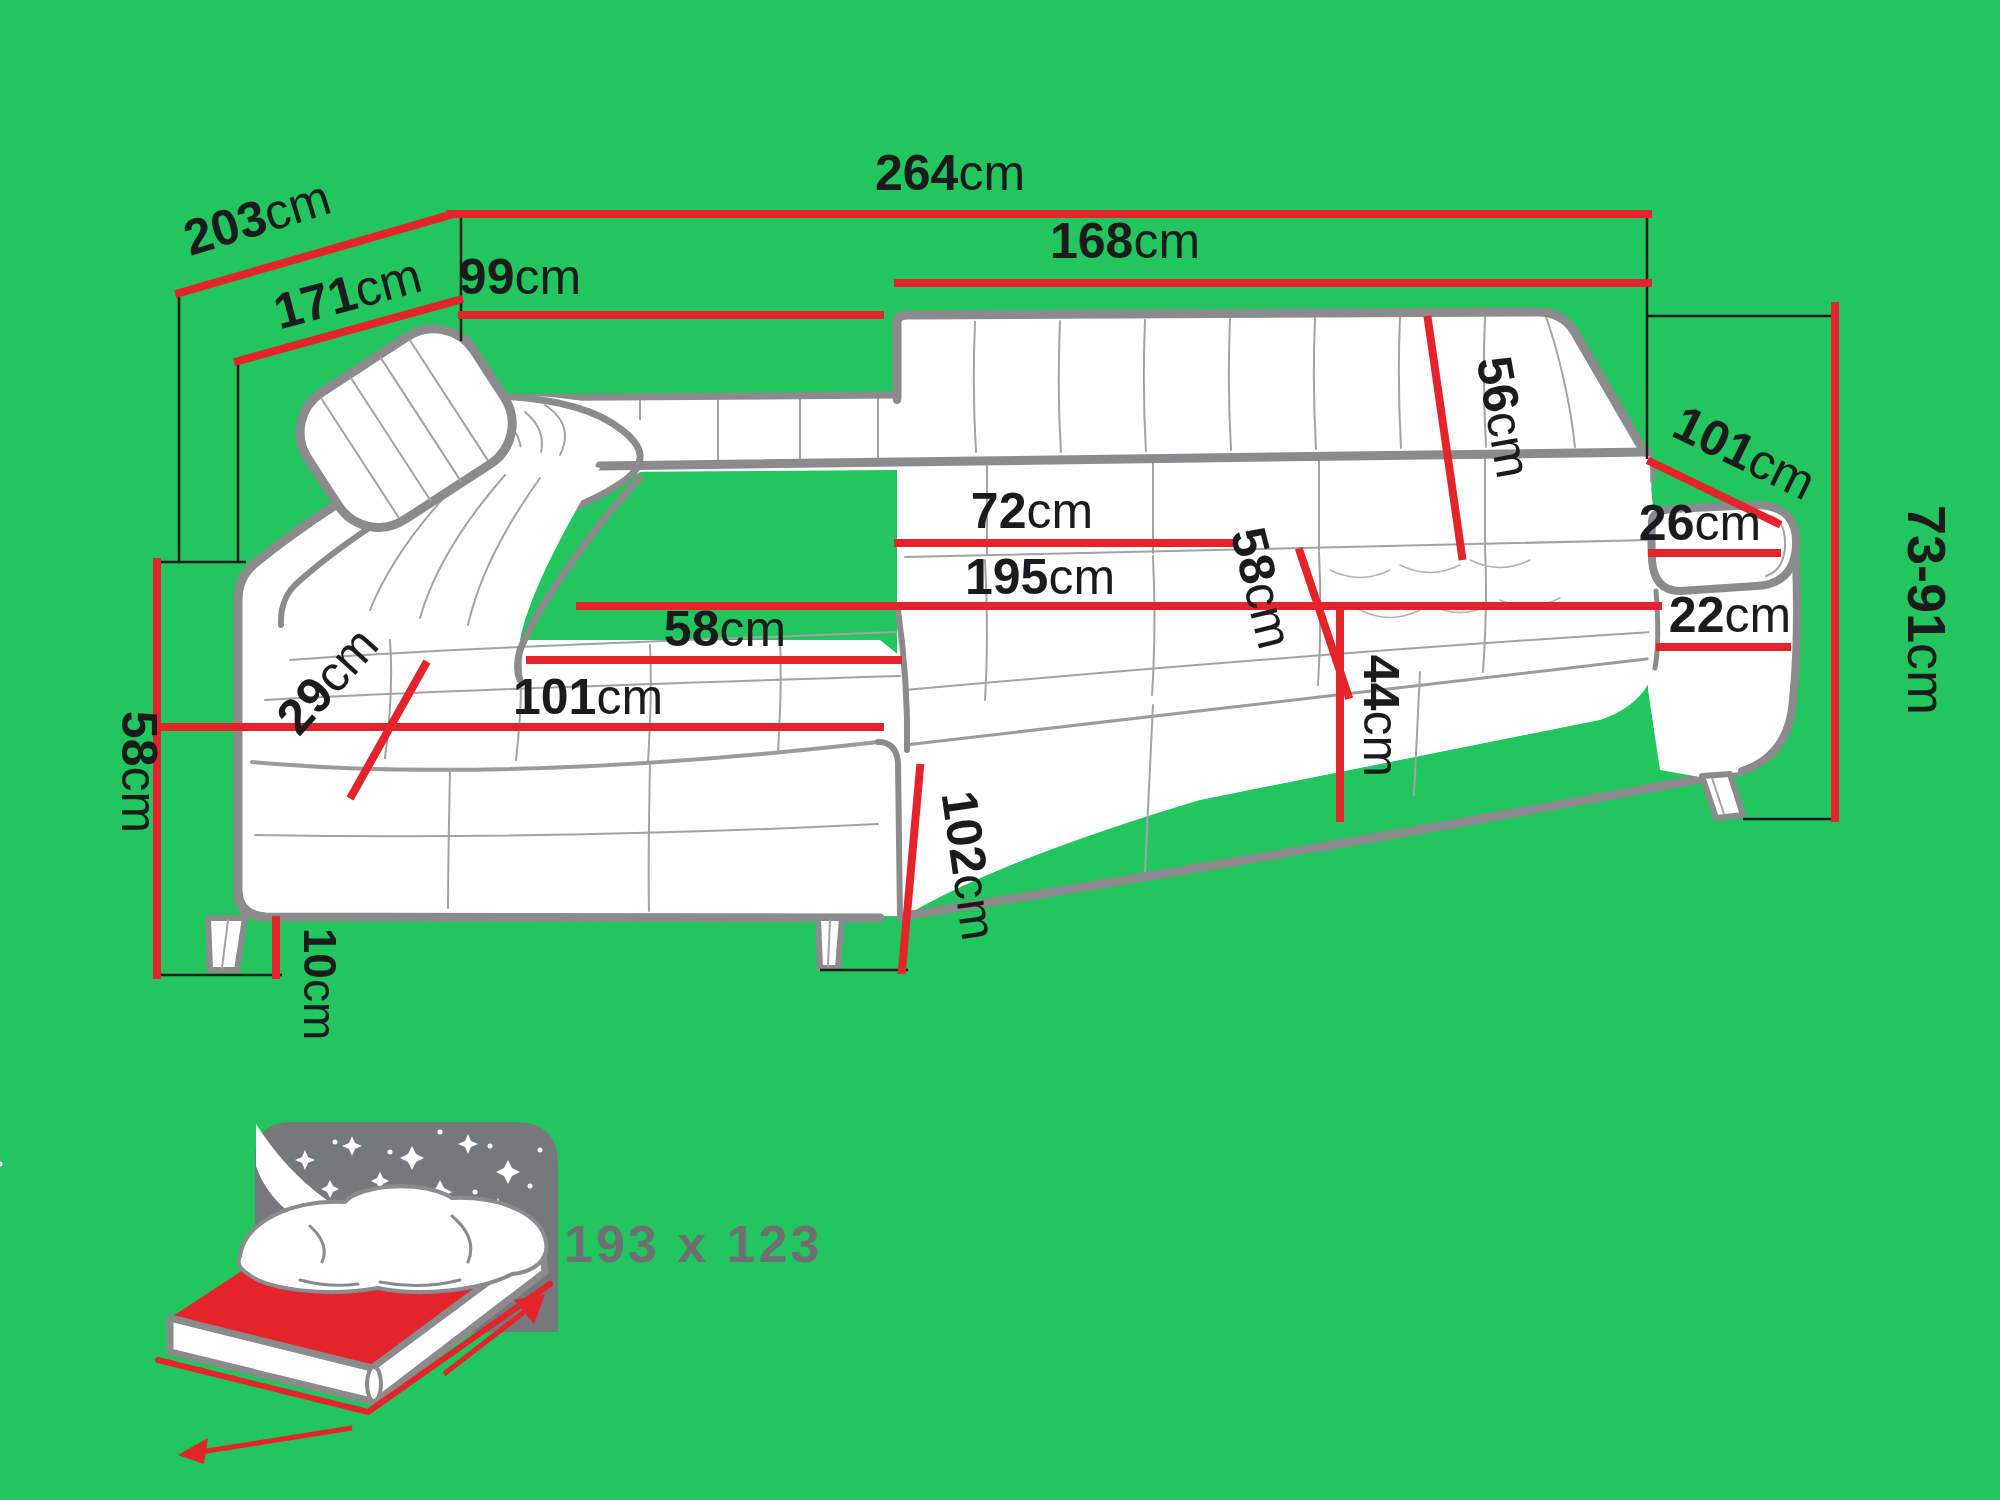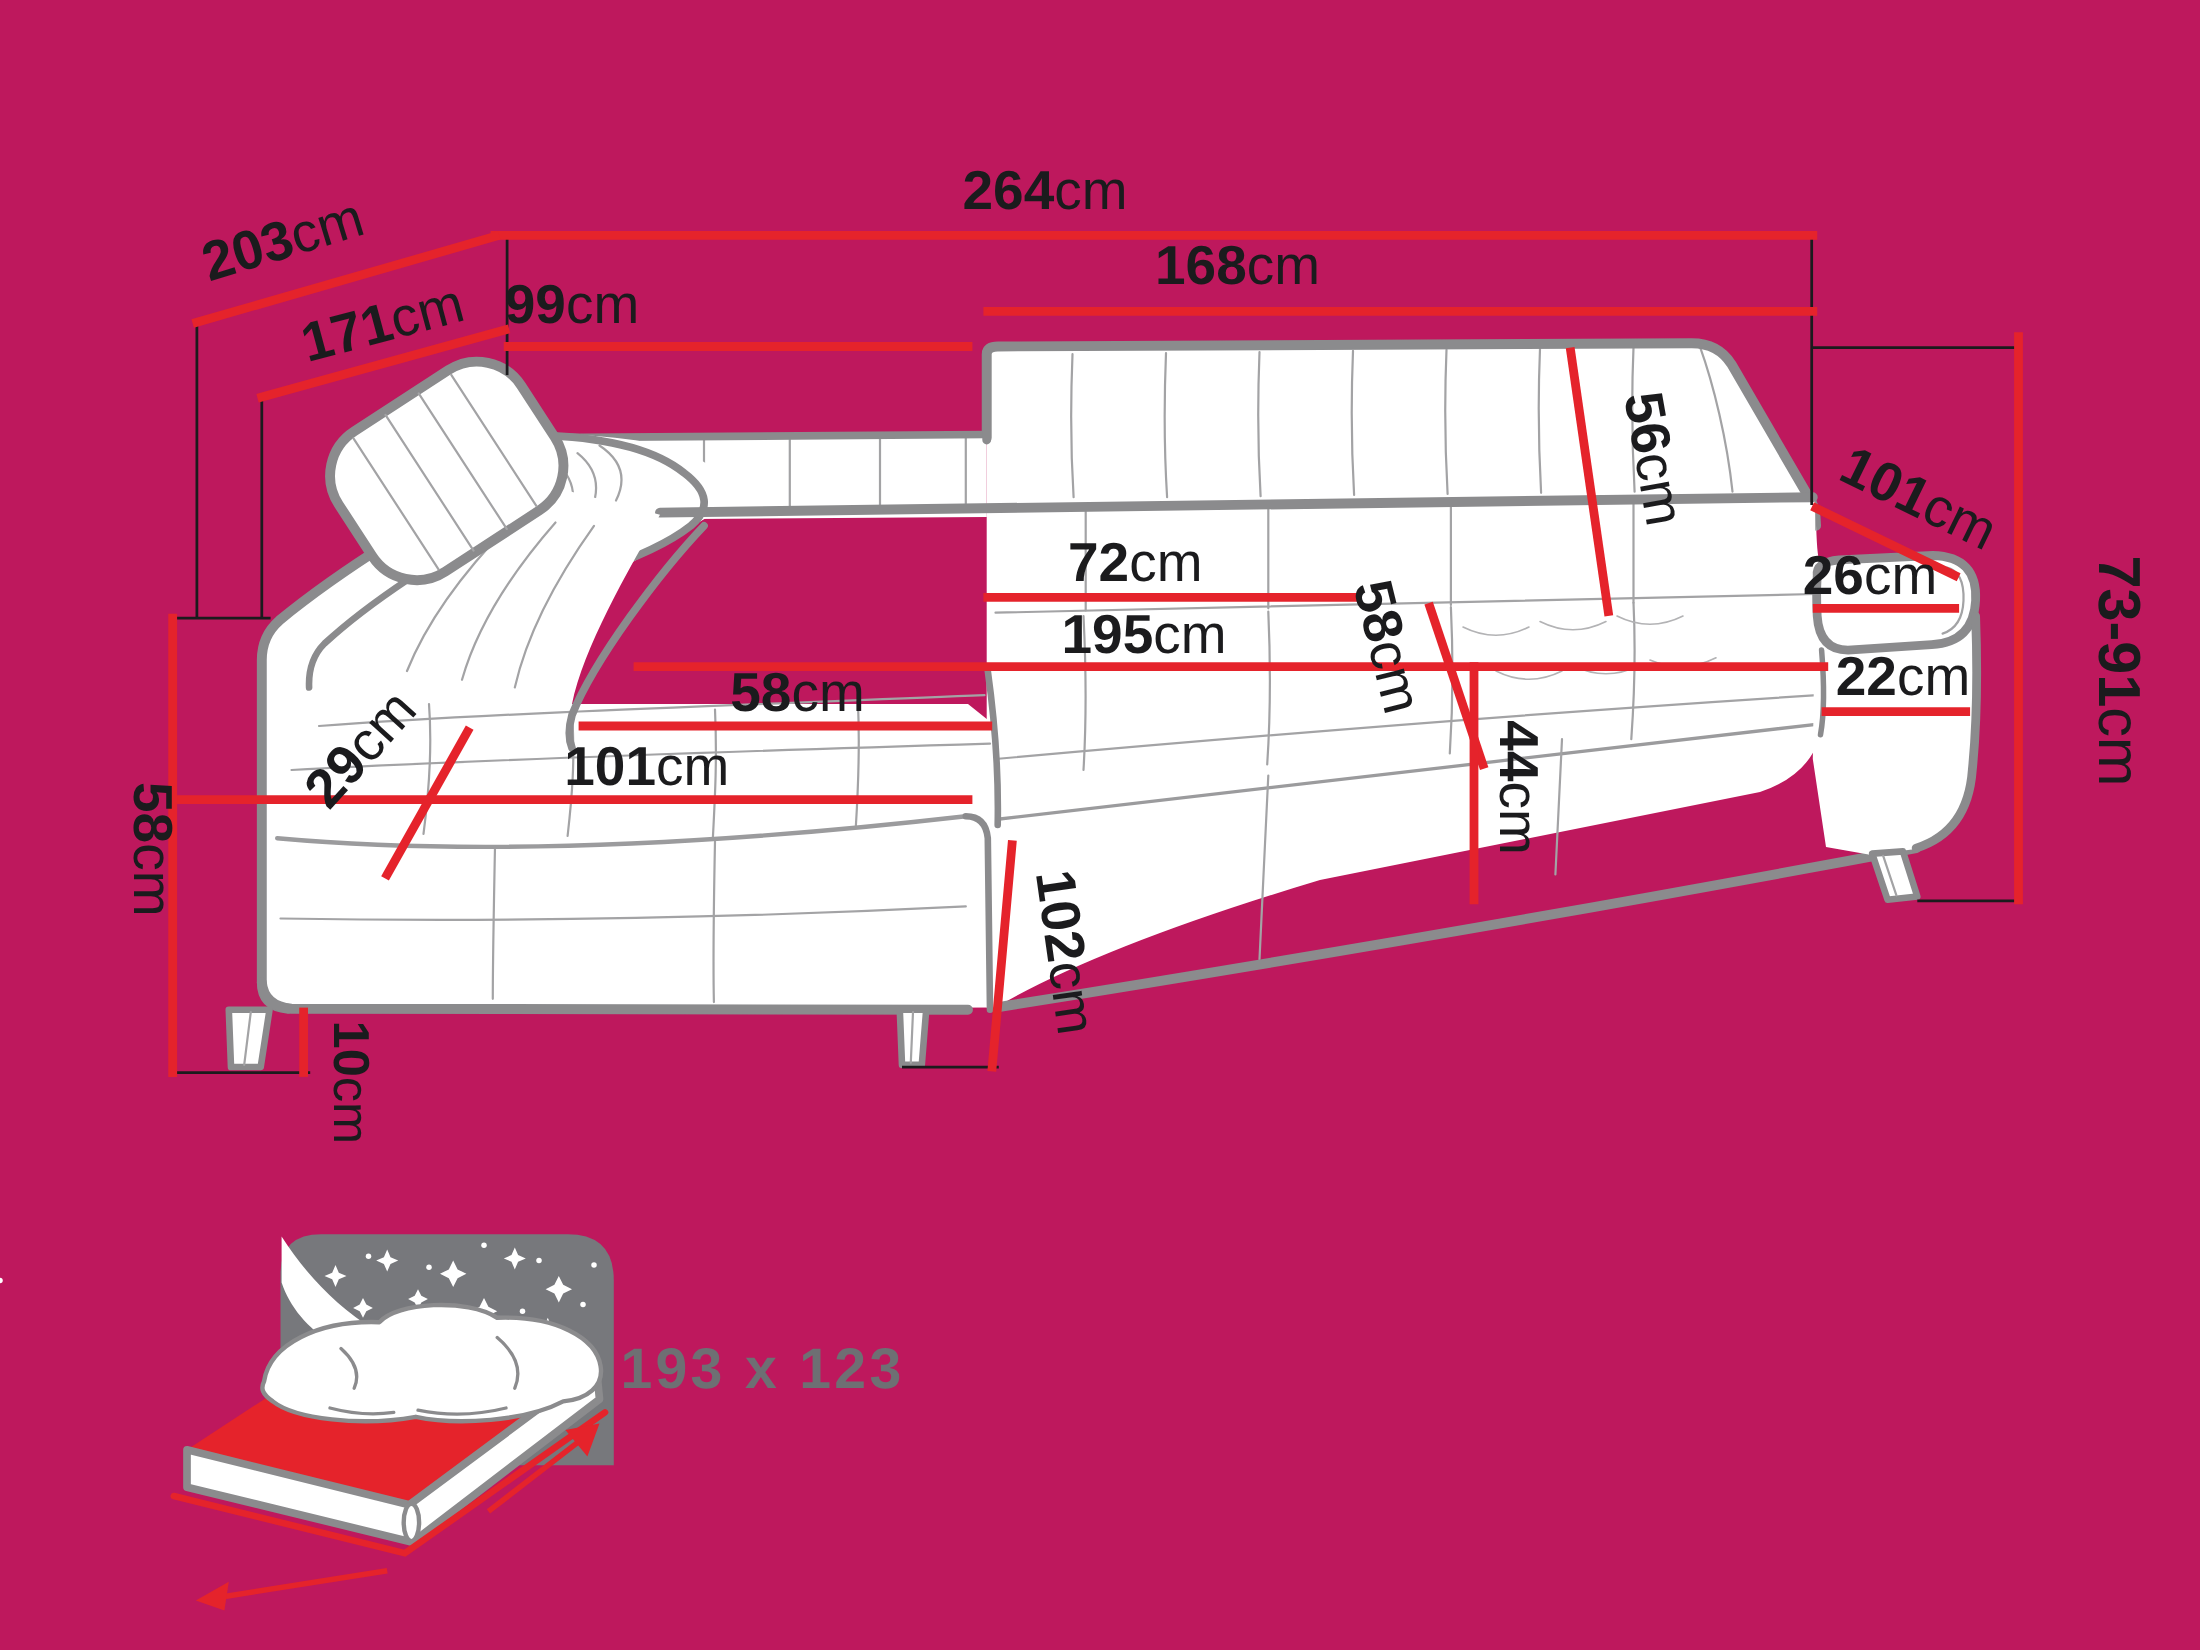--- a/index.html
+++ b/index.html
@@ -1,16 +1,16 @@
 <!DOCTYPE html>
 <html><head>
 <meta charset="utf-8">
 <style>
   html,body{margin:0;padding:0;background:#ffffff;}
-  .stage{position:relative;width:2000px;height:1500px;background:#be185d;overflow:hidden;
+  .stage{position:relative;width:2000px;height:1500px;background:#22c55e;overflow:hidden;
          font-family:"Liberation Sans",sans-serif;text-align:right;}
   svg{display:block}
   .dim-val{font-weight:bold;fill:#1b1b1d;}
   .dim-unit{font-weight:normal;fill:#1b1b1d;}
   text{font-family:"Liberation Sans",sans-serif;}
 </style>
 </head>
 <body>
 
 <div class="stage">

